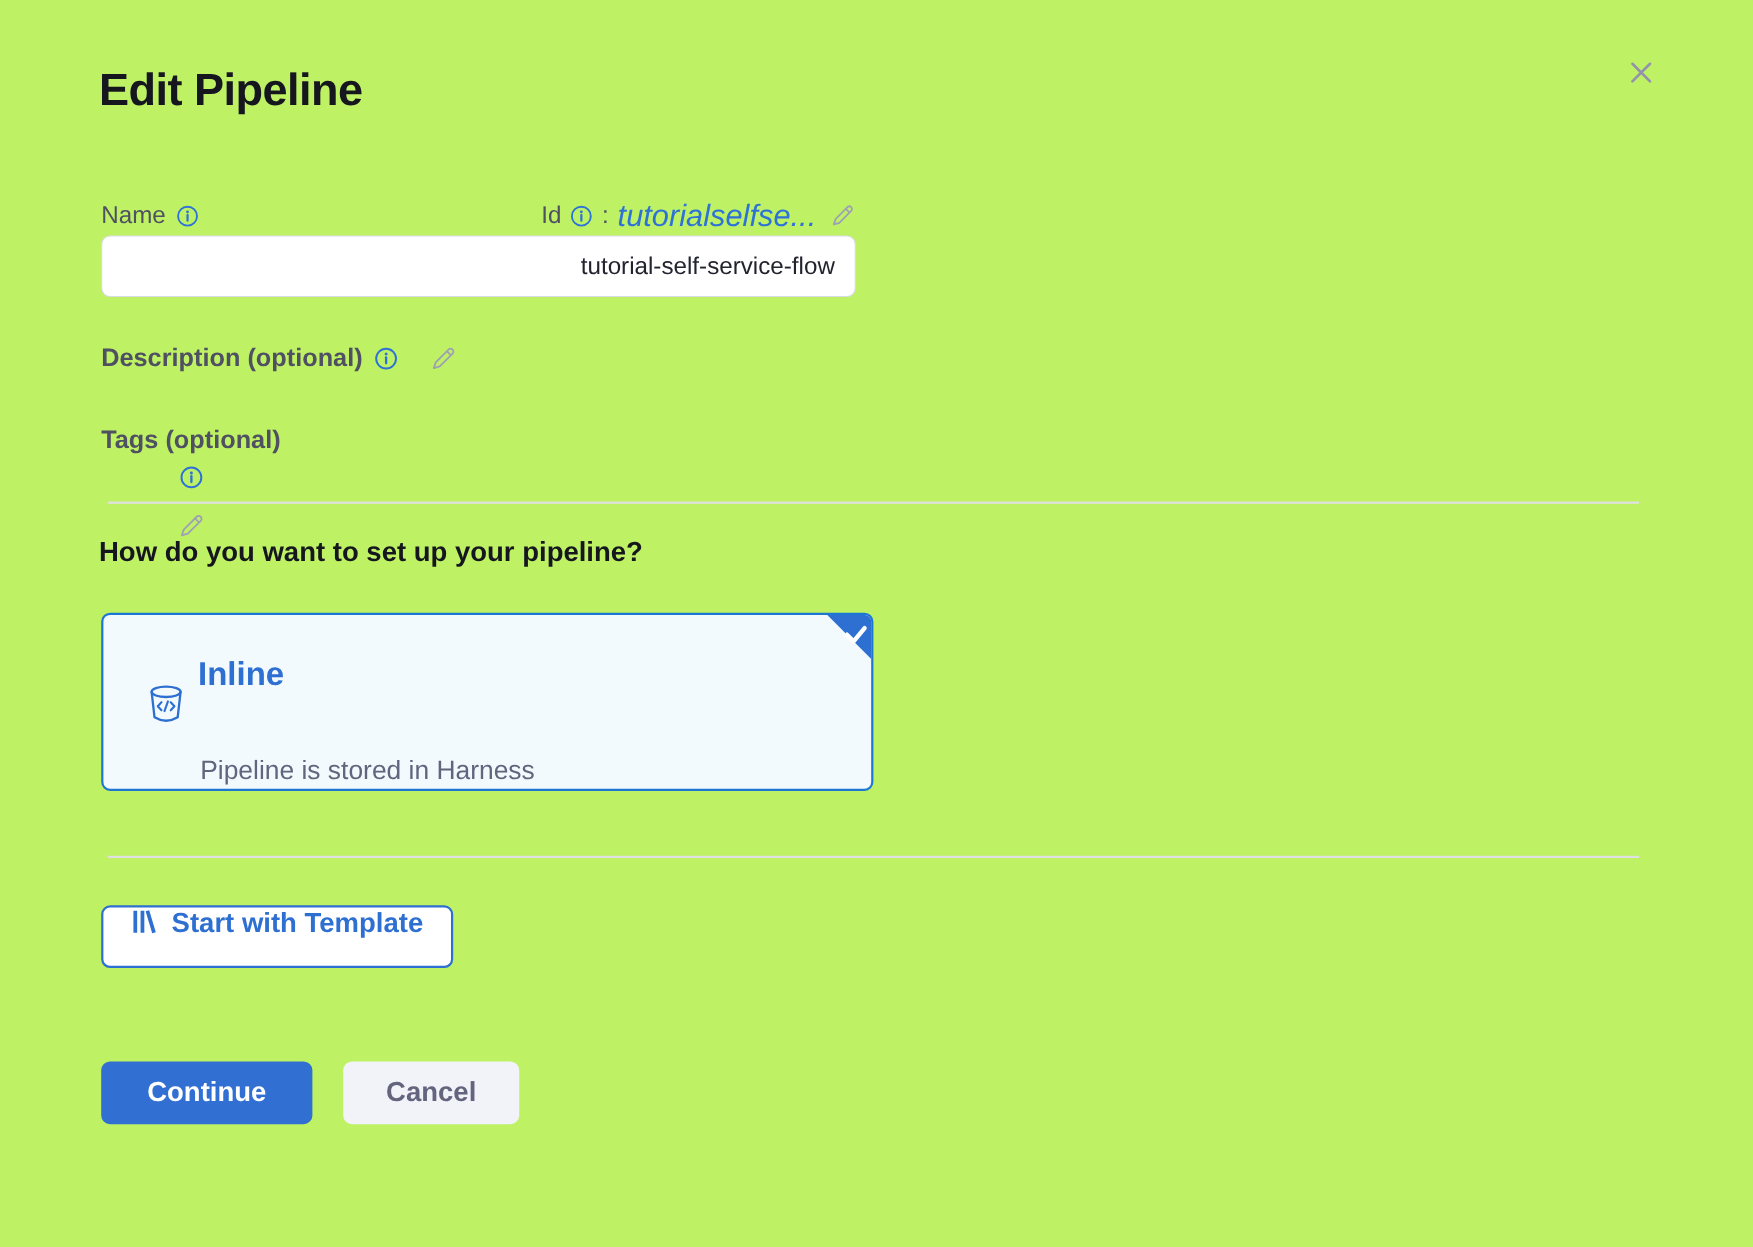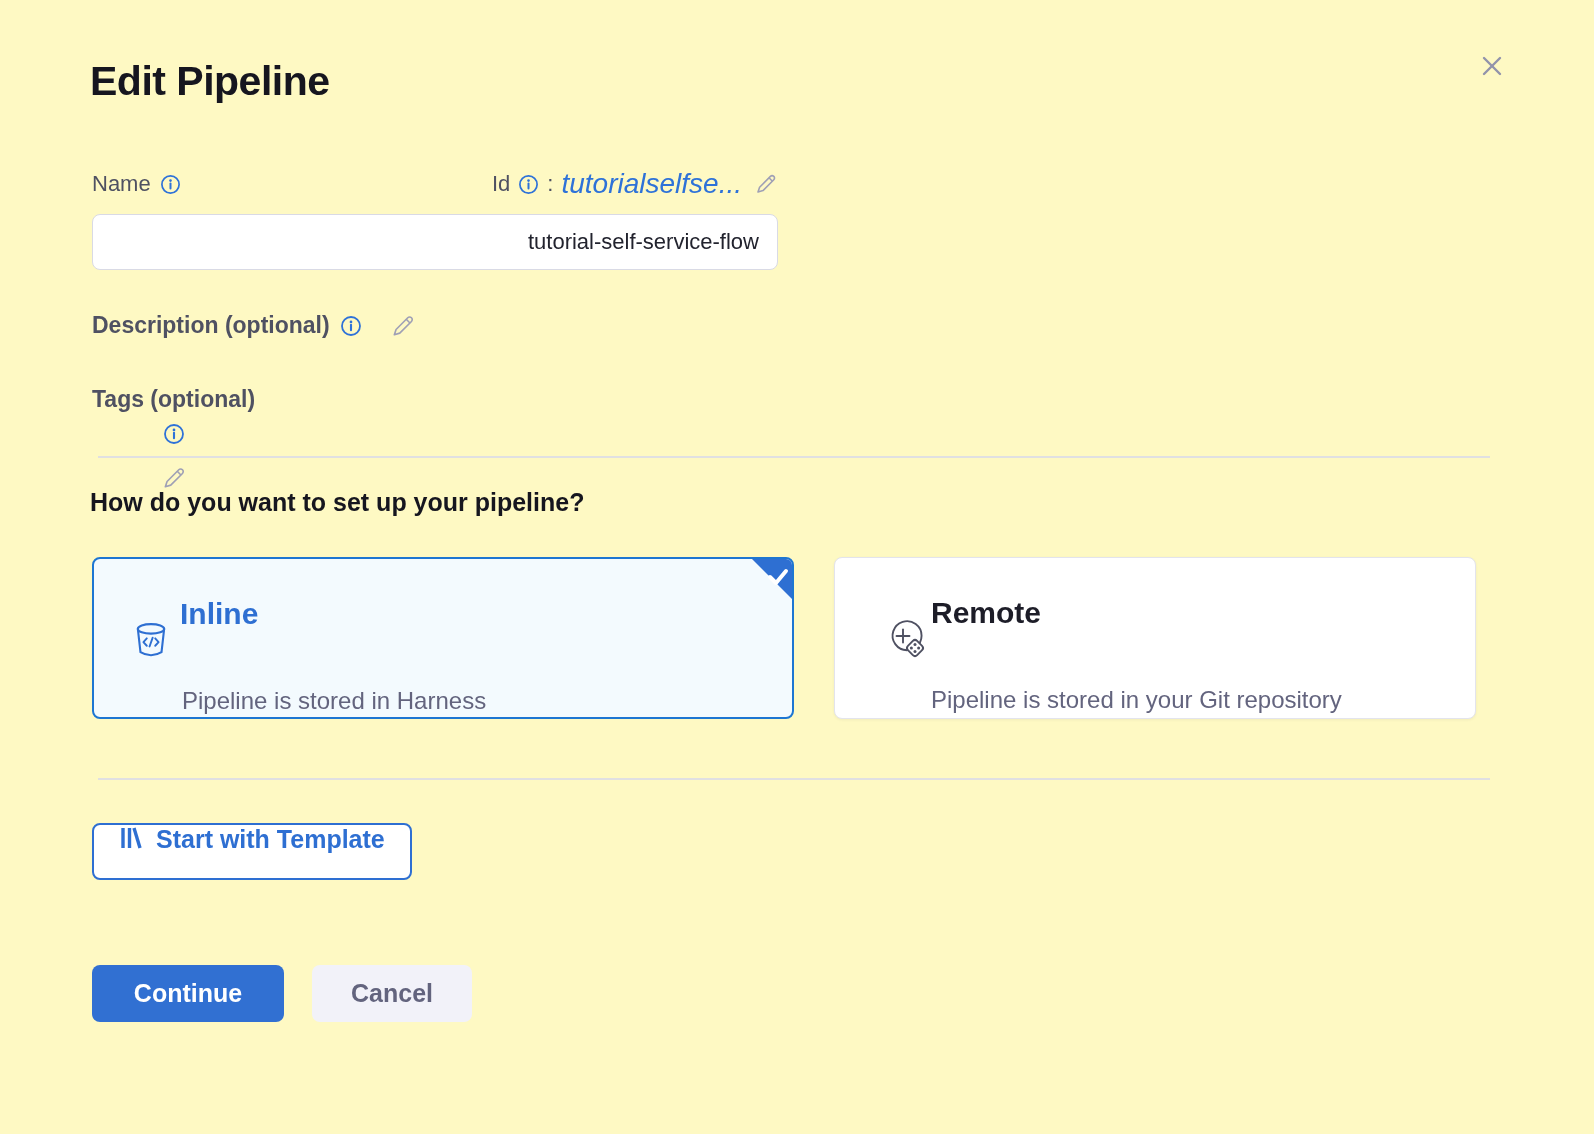--- a/index.html
+++ b/index.html
@@ -1,21 +1,21 @@
 <!DOCTYPE html>
 <html><head>
 <meta charset="utf-8">
 <style>
   * { box-sizing: border-box; }
   html, body { margin: 0; padding: 0; background: #ffffff; }
   .dialog {
     position: relative;
     width: 1594px;
     height: 1134px;
-    background: #fef9c3;
+    background: #bef264;
     font-family: "Liberation Sans", sans-serif;
     color: #1d1d28;
     overflow: hidden;
   }
   .page-title {
     position: absolute;
     left: 90px; top: 58px;
     font-size: 41px;
     font-weight: 700;
     letter-spacing: -0.5px;
@@ -24,21 +24,21 @@
   .close-btn {
     position: absolute;
     left: 1472px; top: 46px;
     width: 40px; height: 40px;
     display: flex; align-items: center; justify-content: center;
     cursor: pointer;
     background: none; border: none; padding: 0;
   }
   .name-id-row {
     position: absolute;
-    left: 92px; top: 168px;
+    left: 92px; top: 180px;
     width: 686px;
     display: flex;
     justify-content: space-between;
   }
   .label-group { display: flex; align-items: center; gap: 9px; }
   .field-label {
     font-size: 22px;
     color: #4f5162;
     font-weight: 400;
   }
@@ -283,36 +283,20 @@
     <div class="card-title">Inline</div>
     <div class="card-desc">Pipeline is stored in Harness</div>
     <span class="corner-check icon">
       <svg width="42" height="42" viewBox="0 0 42 42">
         <path d="M0 0 L42 0 L42 42 Z" fill="#2e6fd2"></path>
         <polyline points="19,19 25,25 35,13" fill="none" stroke="#ffffff" stroke-width="4" stroke-linecap="round" stroke-linejoin="round"></polyline>
       </svg>
     </span>
   </div>
 
-  <div class="store-card remote-card">
-    <span class="card-icon icon">
-      <svg width="48" height="48" viewBox="0 0 48 48">
-        <path d="M34.5 33.5 A14.5 14.5 0 1 0 26 36.2" fill="none" stroke="#4f5162" stroke-width="1.9" stroke-linecap="round"></path>
-        <line x1="22" y1="15.5" x2="22" y2="28.5" stroke="#4f5162" stroke-width="1.9" stroke-linecap="round"></line>
-        <line x1="15.5" y1="22" x2="28.5" y2="22" stroke="#4f5162" stroke-width="1.9" stroke-linecap="round"></line>
-        <rect x="27.5" y="27.5" width="13" height="13" rx="3" transform="rotate(45 34 34)" fill="#ffffff" stroke="#4f5162" stroke-width="1.9"></rect>
-        <circle cx="34" cy="30.4" r="1.5" fill="#4f5162"></circle>
-        <circle cx="30.4" cy="34" r="1.5" fill="#4f5162"></circle>
-        <circle cx="37.6" cy="34" r="1.5" fill="#4f5162"></circle>
-        <circle cx="34" cy="37.6" r="1.5" fill="#4f5162"></circle>
-      </svg>
-    </span>
-    <div class="card-title">Remote</div>
-    <div class="card-desc">Pipeline is stored in your Git repository</div>
-  </div>
 
   <div class="divider divider-2"></div>
 
   <button class="template-btn">
     <span class="icon">
       <svg width="24" height="26" viewBox="0 0 24 26">
         <line x1="4" y1="3" x2="4" y2="23" stroke="#2e6fd2" stroke-width="3.4"></line>
         <line x1="10.5" y1="3" x2="10.5" y2="23" stroke="#2e6fd2" stroke-width="3.4"></line>
         <line x1="15" y1="3" x2="21" y2="23" stroke="#2e6fd2" stroke-width="3.4"></line>
       </svg>

